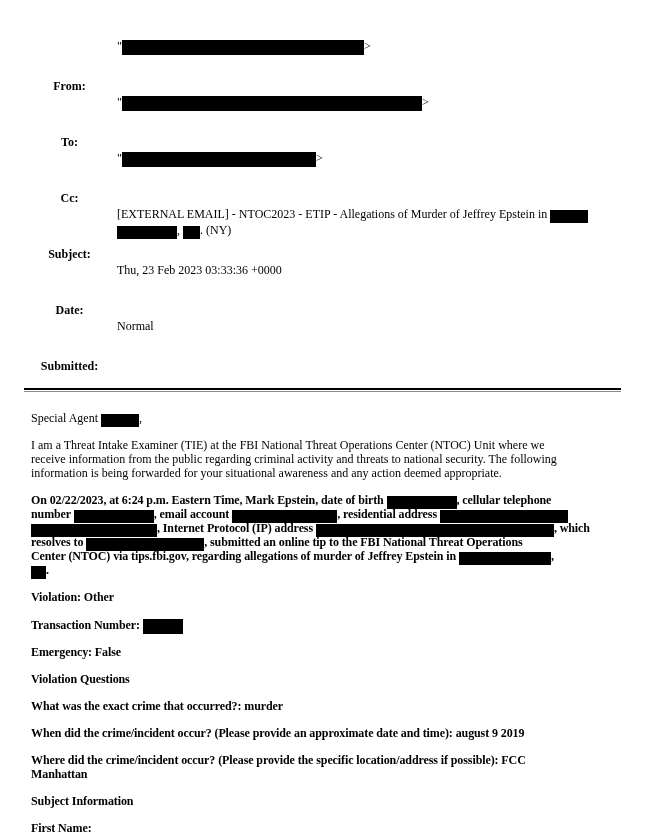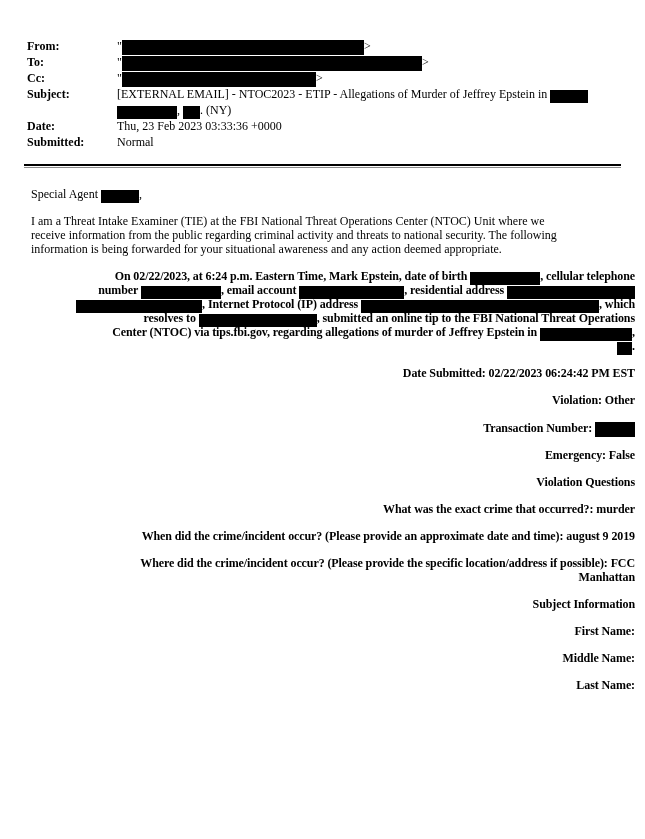--- a/index.html
+++ b/index.html
@@ -3,33 +3,33 @@
 <meta charset="utf-8">
 <style>
   html,body{margin:0;padding:0;background:#ffffff;}
   .page{
     width:645px;height:839px;background:#ffffff;color:#000;
     font-family:"Liberation Serif","DejaVu Serif",serif;
     font-size:12px;overflow:hidden;position:relative;
   }
   .email-header{padding:38px 8px 0 27px;line-height:16px;}
   .hrow{display:flex;}
-  .hlabel{flex:0 0 85px;text-align:left;font-weight:bold;white-space:nowrap;}
+  .hlabel{flex:0 0 85px;text-align:center;font-weight:bold;white-space:nowrap;margin-top:40px;}
   .hvalue{margin-left:5px;max-width:520px;}
   .redact{
     display:inline-block;background:#000;
     vertical-align:text-bottom;position:relative;top:2px;
   }
   .separator{
     height:1px;margin:14px 24px 0 24px;
     border-top:2px solid #000;border-bottom:1px solid #8a8a8a;
   }
   .email-body{padding:6px 10px 0 31px;}
   .email-body p{margin:13px 0;line-height:14px;max-width:605px;}
-  .email-body p.b{font-weight:bold;letter-spacing:-0.1px;text-align:right;}
+  .email-body p.b{font-weight:bold;letter-spacing:-0.1px;}
 </style>
 </head>
 <body>
 
 <div class="page">
 
   <div class="email-header">
     <div class="hrow">
       <span class="hlabel">From:</span>
       <span class="hvalue">"<span class="redact" style="width: 242px; height: 15px; background: rgb(0, 0, 0);"></span>&gt;</span>
@@ -55,21 +55,20 @@
       <span class="hvalue">Normal</span>
     </div>
   </div>
 
   <div class="separator"></div>
 
   <div class="email-body">
     <p>Special Agent <span class="redact" style="width: 38px; height: 13px; background: rgb(0, 0, 0);"></span>,</p>
     <p>I am a Threat Intake Examiner (TIE) at the FBI National Threat Operations Center (NTOC) Unit where we<br>receive information from the public regarding criminal activity and threats to national security. The following<br>information is being forwarded for your situational awareness and any action deemed appropriate.</p>
     <p class="b">On 02/22/2023, at 6:24 p.m. Eastern Time, Mark Epstein, date of birth <span class="redact" style="width: 70px; height: 13px; background: rgb(0, 0, 0);"></span>, cellular telephone<br>number <span class="redact" style="width: 80px; height: 13px; background: rgb(0, 0, 0);"></span>, email account <span class="redact" style="width: 105px; height: 13px; background: rgb(0, 0, 0);"></span>, residential address <span class="redact" style="width: 128px; height: 13px; background: rgb(0, 0, 0);"></span><br><span class="redact" style="width: 126px; height: 13px; background: rgb(0, 0, 0);"></span>, Internet Protocol (IP) address <span class="redact" style="width: 238px; height: 13px; background: rgb(0, 0, 0);"></span>, which<br>resolves to <span class="redact" style="width: 118px; height: 13px; background: rgb(0, 0, 0);"></span>, submitted an online tip to the FBI National Threat Operations<br>Center (NTOC) via tips.fbi.gov, regarding allegations of murder of Jeffrey Epstein in <span class="redact" style="width: 92px; height: 13px; background: rgb(0, 0, 0);"></span>,<br><span class="redact" style="width: 15px; height: 13px; background: rgb(0, 0, 0);"></span>.</p>
-    <p class="b">Date Submitted: 02/22/2023 06:24:42 PM EST</p>
     <p class="b">Violation: Other</p>
     <p class="b">Transaction Number: <span class="redact" style="width: 40px; height: 15px; background: rgb(0, 0, 0);"></span></p>
     <p class="b">Emergency: False</p>
     <p class="b">Violation Questions</p>
     <p class="b">What was the exact crime that occurred?: murder</p>
     <p class="b">When did the crime/incident occur? (Please provide an approximate date and time): august 9 2019</p>
     <p class="b">Where did the crime/incident occur? (Please provide the specific location/address if possible): FCC<br>Manhattan</p>
     <p class="b">Subject Information</p>
     <p class="b">First Name:</p>
     <p class="b">Middle Name:</p>

